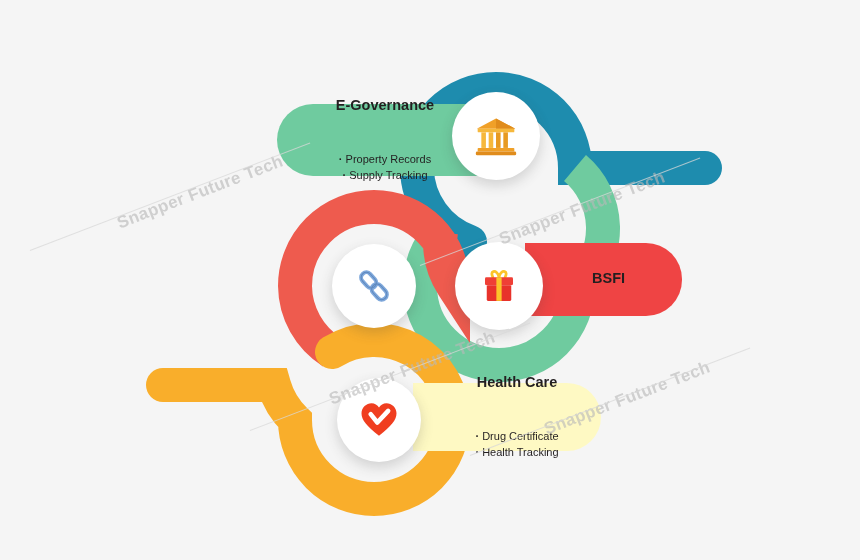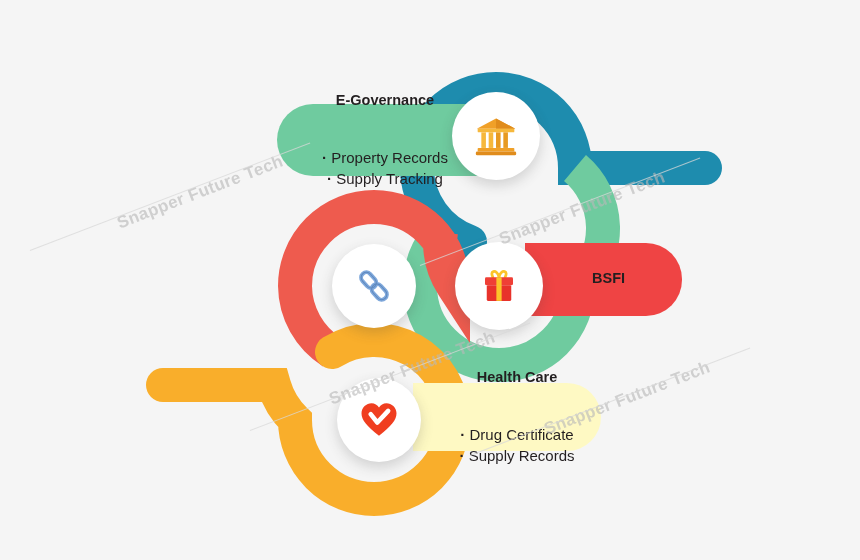--- a/index.html
+++ b/index.html
@@ -67,21 +67,21 @@
     font-weight: 700;
     font-size: 14.5px;
     text-align: center;
     line-height: 1.25;
     margin-bottom: 2px;
   }
   .pill ul {
     list-style: none;
     margin: 0;
     padding: 0;
-    font-size: 15px;
+    font-size: 11px;
     line-height: 1.42;
   }
   .pill li::before {
     content: "\00b7\00a0";
     font-weight: 700;
   }
 
   #pill-egov {
     left: 277px; top: 104px;
     width: 232px; height: 72px;
@@ -163,21 +163,21 @@
 
 
   <div class="pill" id="pill-bsfi">
     <div class="title">BSFI</div>
   </div>
 
   <div class="pill" id="pill-health">
     <div class="title">Health Care</div>
     <ul>
       <li>Drug Certificate</li>
-      <li>Supply Records</li>
+      <li>Health Tracking</li>
     </ul>
   </div>
 
   <div class="node" id="node-egov">
     <svg width="44" height="44" viewBox="0 0 48 48">
       <polygon points="24,5 45,16 3,16" fill="#f0a028"></polygon>
       <polygon points="24,5 45,16 24,16" fill="#e08c1c"></polygon>
       <rect x="4" y="16" width="40" height="4" rx="1" fill="#f6b83c"></rect>
       <rect x="8" y="20" width="5" height="17" fill="#f6b83c"></rect>
       <rect x="16" y="20" width="5" height="17" fill="#f6b83c"></rect>

